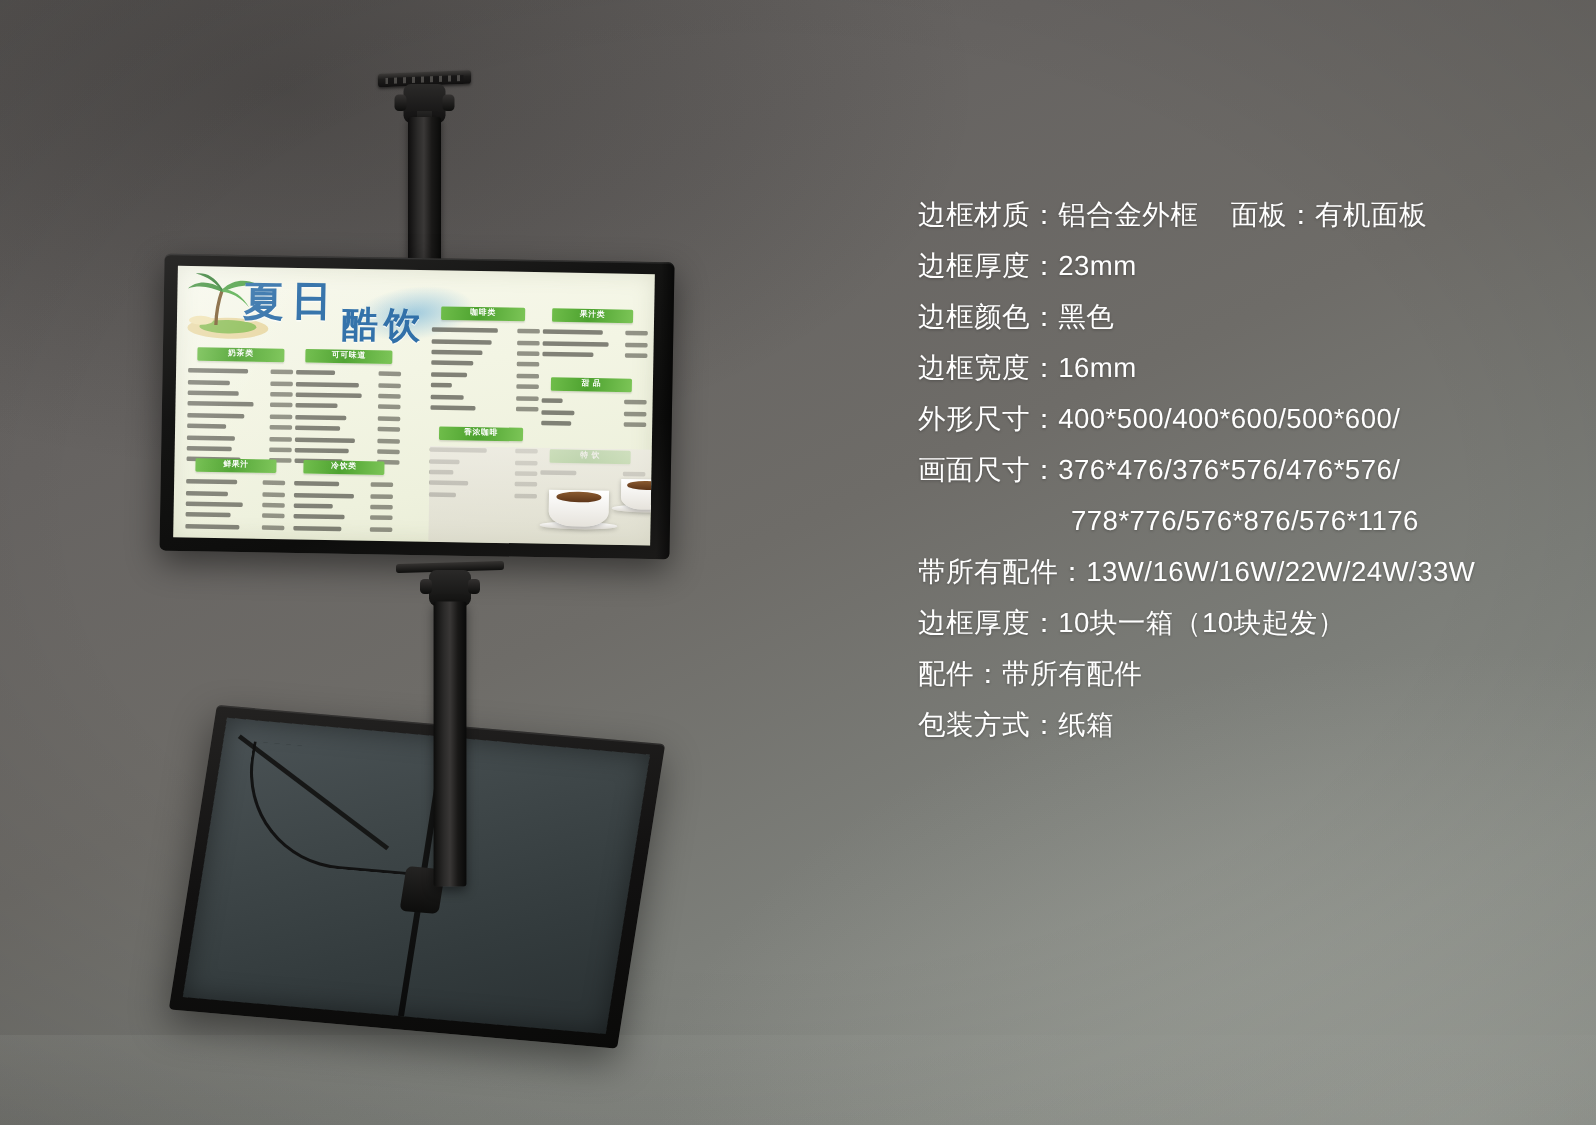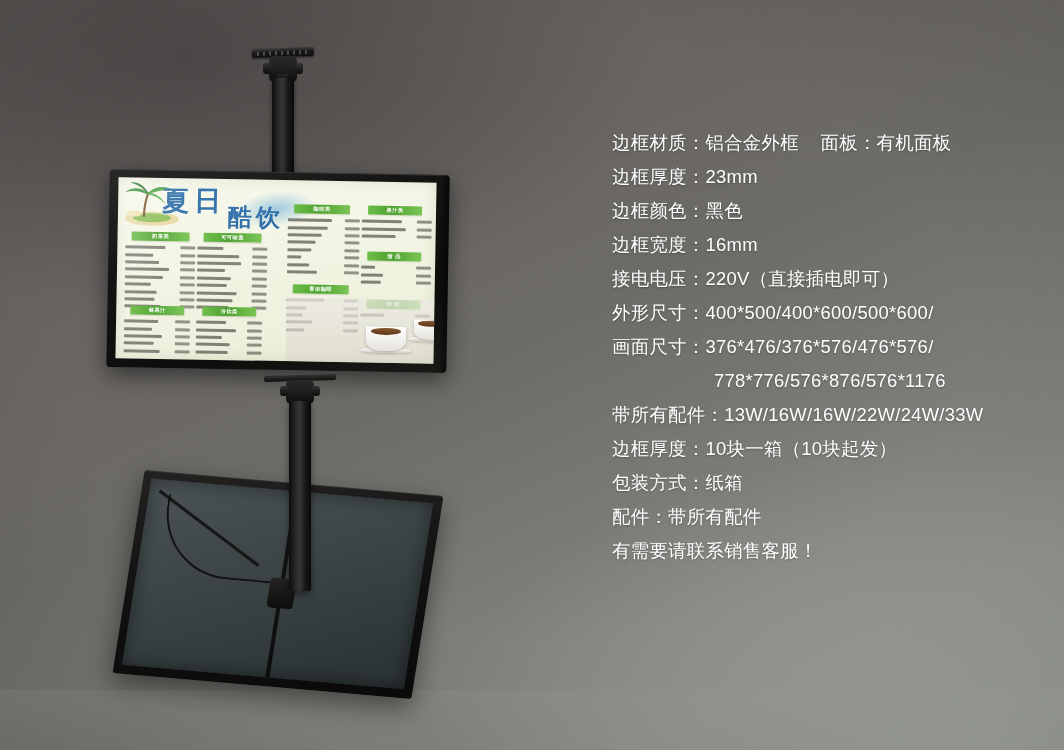--- a/index.html
+++ b/index.html
@@ -459,25 +459,23 @@
     <div class="rb-cable"></div>
     <div class="rb-clamp"></div>
   </div>
 
   <div class="specs">
     <div id="spec-lines">
         <div class="spec-line">边框材质：铝合金外框    面板：有机面板</div>
         <div class="spec-line">边框厚度：23mm</div>
         <div class="spec-line">边框颜色：黑色</div>
         <div class="spec-line">边框宽度：16mm</div>
-        <div class="spec-line">接电电压：220V（直接插电即可）</div>
         <div class="spec-line">外形尺寸：400*500/400*600/500*600/</div>
         <div class="spec-line">画面尺寸：376*476/376*576/476*576/</div>
         <div class="spec-line cont">778*776/576*876/576*1176</div>
         <div class="spec-line">带所有配件：13W/16W/16W/22W/24W/33W</div>
         <div class="spec-line">边框厚度：10块一箱（10块起发）</div>
+        <div class="spec-line">配件：带所有配件</div>
         <div class="spec-line">包装方式：纸箱</div>
-        <div class="spec-line">配件：带所有配件</div>
-        <div class="spec-line">有需要请联系销售客服！</div>
       </div>
   </div>
 
 </div>
 
 </body></html>

